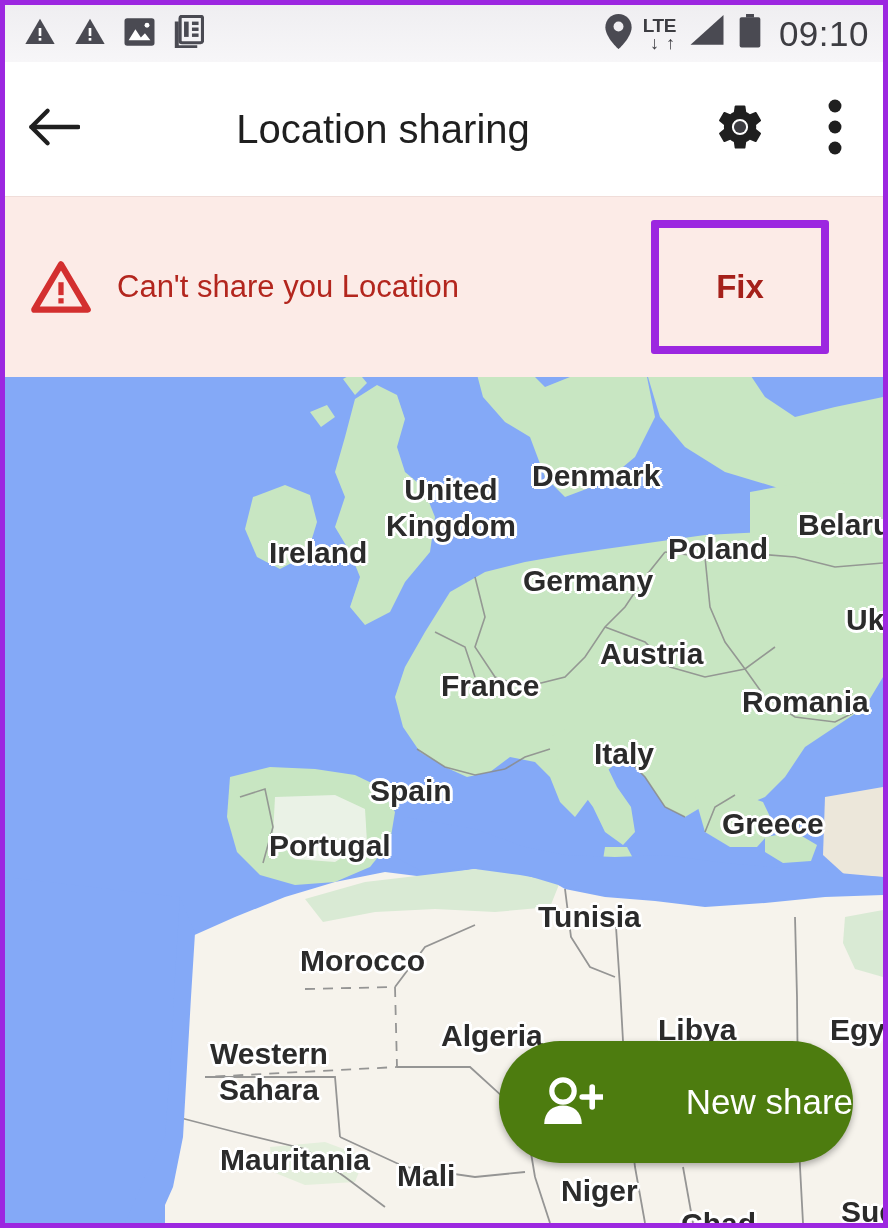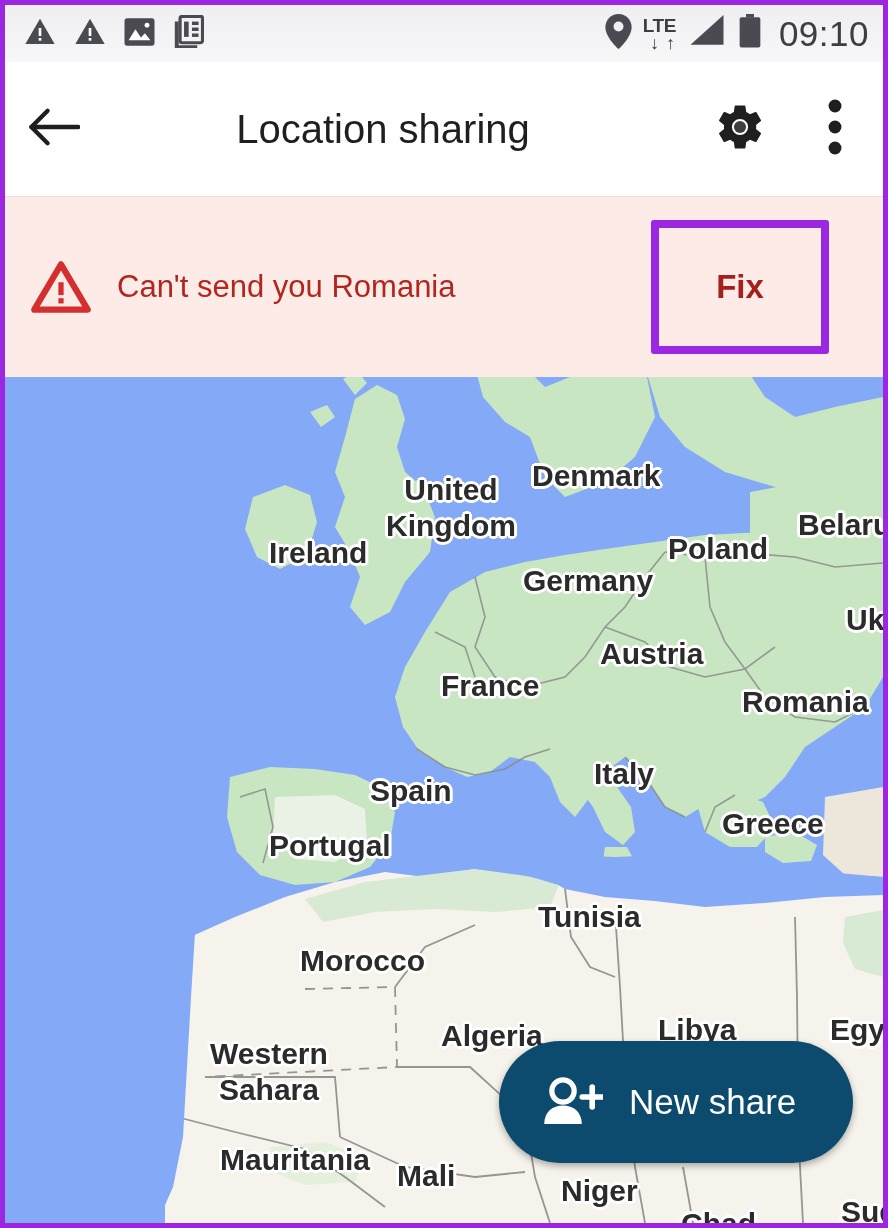--- a/index.html
+++ b/index.html
@@ -111,26 +111,27 @@
     letter-spacing: 0px;
     pointer-events: none;
   }
   .mlabel.two-line { text-align: center; line-height: 36px; }
 
   
   #new-share-fab {
     position: absolute;
     left: 494px; top: 1036px;
     width: 354px; height: 122px;
-    background: #0c4a6e;
+    background: #4d7c0f;
     border-radius: 61px;
     display: flex; align-items: center;
     box-shadow: 0 3px 7px rgba(0,0,0,0.32);
     cursor: pointer;
     z-index: 12;
+    justify-content: space-between;
   }
   #fab-icon { margin-left: 42px; display: flex; align-items: center; }
   #fab-label {
     margin-left: 26px;
     font-size: 35px; color: #ffffff; font-weight: 400;
   }
 </style>
 </head>
 <body>
 
@@ -227,21 +228,21 @@
 
   <div id="banner">
     <div id="banner-icon">
       <svg width="62" height="56" viewBox="0 0 26 23">
         <path d="M13 2 L24.2 21 H1.8 Z" fill="none" stroke="#d32f2f" stroke-width="2.6" stroke-linejoin="round"></path>
         <rect x="11.9" y="9.5" width="2.2" height="5.4" fill="#d32f2f"></rect>
         <rect x="11.9" y="16.2" width="2.2" height="2.2" fill="#d32f2f"></rect>
       </svg>
     </div>
     <div id="banner-text">
-      <div>Can't send you Romania</div>
+      <div>Can't share you Location</div>
     </div>
     <div id="fix-highlight">
       <span id="fix-label">Fix</span>
     </div>
   </div>
 
   <div id="map">
     <svg viewBox="0 0 878 846" preserveAspectRatio="none">
       <defs>
         <clipPath id="mapclip">
@@ -338,21 +339,21 @@
     </div>
     <div class="mlabel" style="left:527px; top:82px;">Denmark</div>
     <div class="mlabel" style="left:264px; top:159px;">Ireland</div>
     <div class="mlabel" style="left:663px; top:155px;">Poland</div>
     <div class="mlabel" style="left:793px; top:131px;">Belarus</div>
     <div class="mlabel" style="left:518px; top:187px;">Germany</div>
     <div class="mlabel" style="left:841px; top:226px;">Ukr</div>
     <div class="mlabel" style="left:595px; top:260px;">Austria</div>
     <div class="mlabel" style="left:436px; top:292px;">France</div>
     <div class="mlabel" style="left:737px; top:308px;">Romania</div>
-    <div class="mlabel" style="left:589px; top:380px;text-align:center;">Italy</div>
+    <div class="mlabel" style="left:589px; top:360px;text-align:center;">Italy</div>
     <div class="mlabel" style="left:365px; top:397px;">Spain</div>
     <div class="mlabel" style="left:717px; top:430px;">Greece</div>
     <div class="mlabel" style="left:264px; top:452px;">Portugal</div>
     <div class="mlabel" style="left:533px; top:523px;">Tunisia</div>
     <div class="mlabel" style="left:295px; top:567px;">Morocco</div>
     <div class="mlabel" style="left:436px; top:634px;margin-top:8px;">Algeria</div>
     <div class="mlabel" style="left:653px; top:636px;">Libya</div>
     <div class="mlabel" style="left:825px; top:636px;">Egyp</div>
     <div class="mlabel two-line" style="left:205px; top:659px;">
       <div>Western</div>

